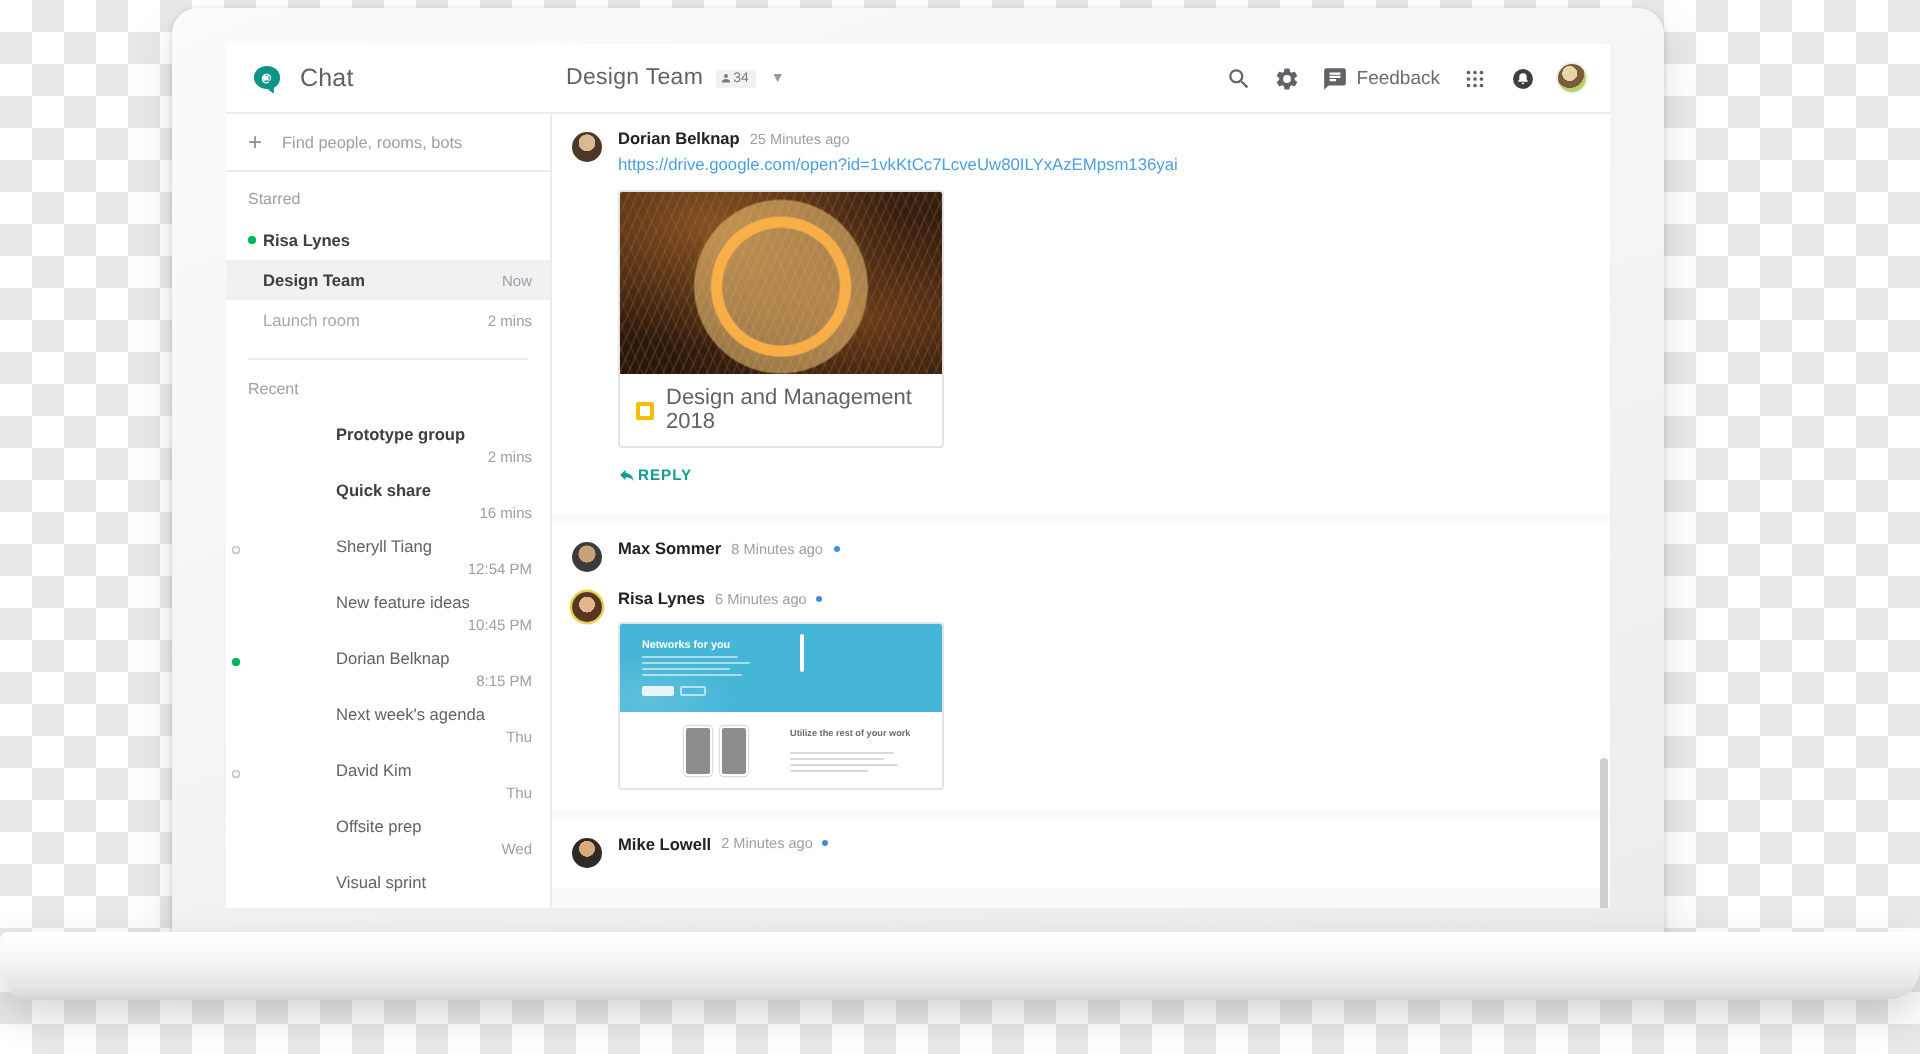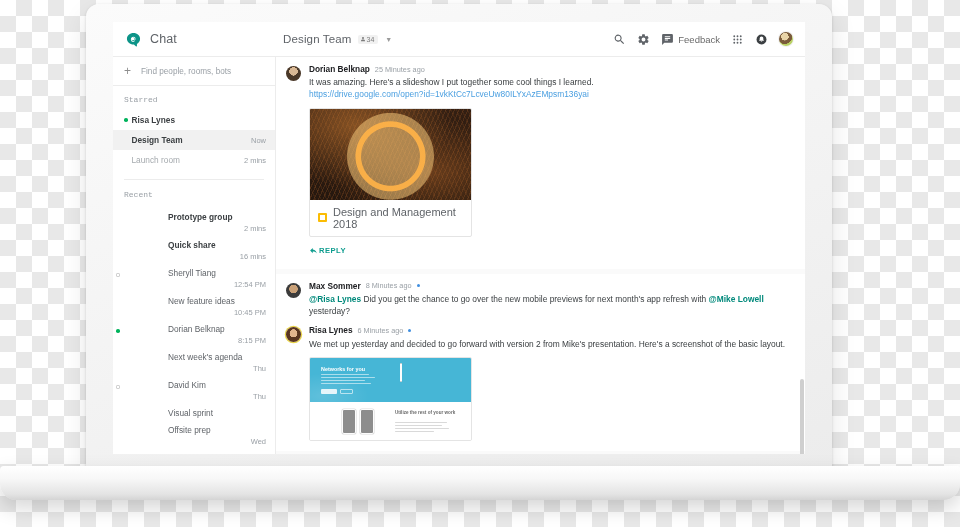--- a/index.html
+++ b/index.html
@@ -99,21 +99,21 @@
     background:#fff;
     display:flex; flex-direction:column;
     font-size:8.3px;
   }
   .find-row { display:flex; align-items:center; height:28px; padding:0 11px; }
   .plus { font-size:12px; color:#8d8d8d; line-height:1; margin-right:10px; }
   .find-text { color:#9aa0a6; font-size:8.2px; }
   .sb-divider { height:1px; background:#ececec; margin:0; }
 
   .sb-section { padding:9px 0 1px 0; }
-  .sb-head { font-size:8px; color:#9aa0a6; padding:0 11px 6px 11px;font-family:Liberation Mono, monospace; }
+  .sb-head { font-size:8px; color:#9aa0a6; padding:0 11px 6px 11px; }
 
   .sb-row {
     display:flex; align-items:center;
     height:20px; padding:0 9px 0 11px;
     position:relative;
   }
   .sb-row.active { background:#f1f1f1; }
   .sb-dot { width:3.5px; height:3.5px; border-radius:50%; flex:0 0 3.5px; margin-right:4px; }
   .sb-dot.on { background:#00b35c; }
   .sb-dot.none { background:transparent; }
@@ -357,44 +357,43 @@
                 <div class="sb-item2">
                   <div class="nm">Next week's agenda</div>
                   <div class="tm">Thu</div>
                 </div>
                 <div class="sb-item2">
                   <span class="pres off"></span>
                   <div class="nm">David Kim</div>
                   <div class="tm">Thu</div>
                 </div>
                 <div class="sb-item2">
-                  <div class="nm">Visual sprint</div>
-
-                </div>
-                <div class="sb-item2">
                   <div class="nm">Offsite prep</div>
                   <div class="tm">Wed</div>
+                </div>
+                <div class="sb-item2">
+                  <div class="nm">Visual sprint</div>
+
                 </div>
 
               </div>
             </div>
           </div>
 
           <div id="convo">
             <div id="convo-inner">
 
               <div class="msg-card">
                 <div class="msg">
                   <span class="av dorian"></span>
                   <div class="msg-body">
                     <div class="msg-head">
                       <span class="who">Dorian Belknap</span>
                       <span class="when">25 Minutes ago</span>
                     </div>
-                    <div class="txt">It was amazing. Here's a slideshow I put together some cool things I learned.</div>
                     <div class="txt link">https://drive.google.com/open?id=1vkKtCc7LcveUw80ILYxAzEMpsm136yai</div>
 
                     <div class="attach">
                       <div class="attach-img"></div>
                       <div class="attach-bar">
                         <span class="slides-ico"></span>
                         <span class="attach-title">Design and Management 2018</span>
                       </div>
                     </div>
                   </div>
@@ -411,33 +410,31 @@
               <div class="msg-card">
 
                 <div class="msg">
                   <span class="av max"></span>
                   <div class="msg-body">
                     <div class="msg-head">
                       <span class="who">Max Sommer</span>
                       <span class="when">8 Minutes ago</span>
                       <span class="unread-dot"></span>
                     </div>
-                    <div class="txt"><span class="mention">@Risa Lynes</span><span> Did you get the chance to go over the new mobile previews for next month's app refresh with </span><span class="mention">@Mike Lowell</span><span> yesterday?</span></div>
                   </div>
                 </div>
 
                 <div class="msg" style="margin-top:9px">
                   <span class="av risa"></span>
                   <div class="msg-body">
                     <div class="msg-head">
                       <span class="who">Risa Lynes</span>
                       <span class="when">6 Minutes ago</span>
                       <span class="unread-dot"></span>
                     </div>
-                    <div class="txt">We met up yesterday and decided to go forward with version 2 from Mike's presentation. Here's a screenshot of the basic layout.</div>
 
                     <div class="shot">
                       <div class="shot-hero">
                         <span class="hero-head">Networks for you</span>
                         <span class="hero-sub">
                             <i></i>
                             <i></i>
                             <i></i>
                             <i></i>
                           </span>

